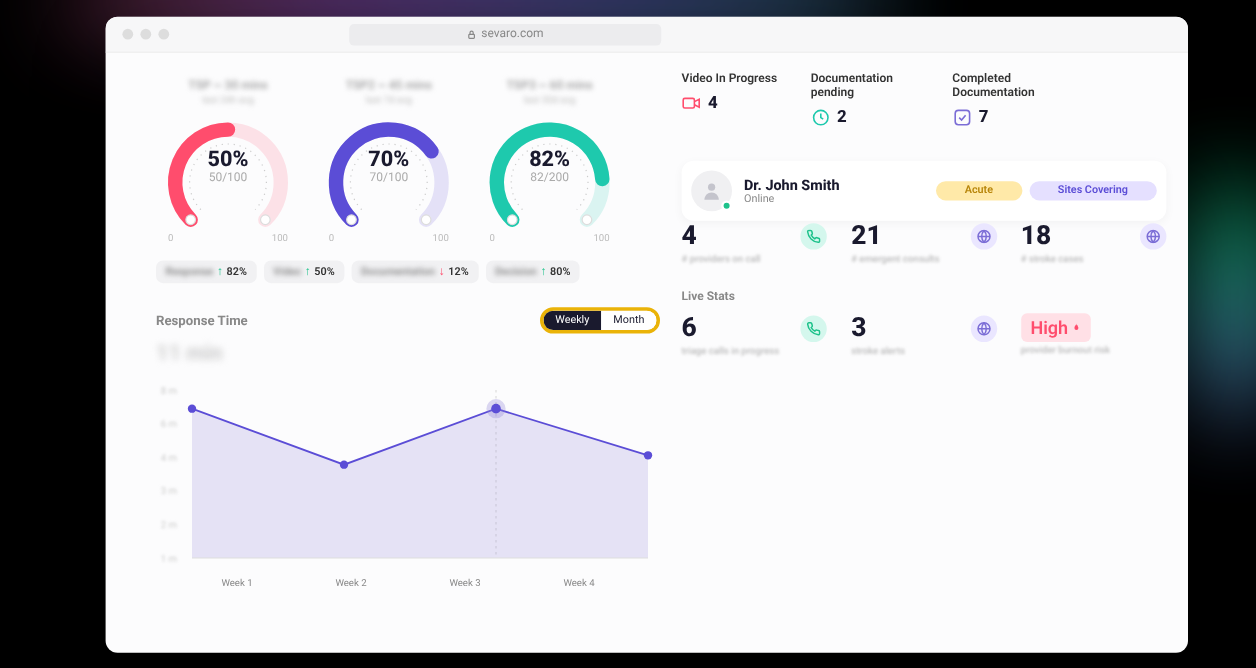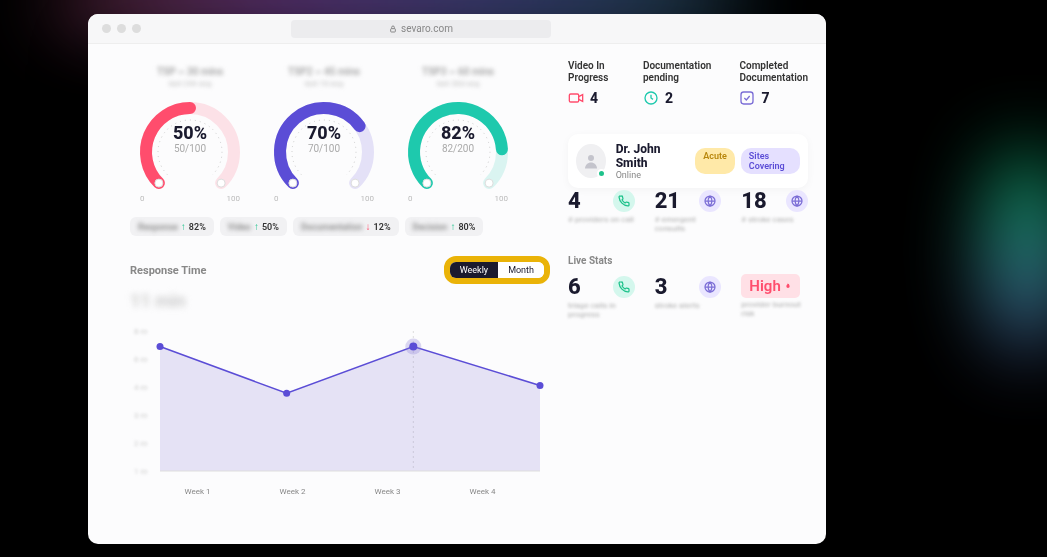--- a/index.html
+++ b/index.html
@@ -1,21 +1,21 @@
 <!DOCTYPE html>
 <html><head>
 <meta charset="utf-8">
 <style>
 * { margin: 0; padding: 0; box-sizing: border-box; }
 body { font-family: -apple-system, BlinkMacSystemFont, "Segoe UI", Roboto, sans-serif; background: #000; width: 1047px; height: 557px; overflow: hidden; position: relative; }
 .glow { position: absolute; filter: blur(40px); opacity: 0.7; z-index: 0; }
 .glow.top { top: -30px; left: 50px; width: 700px; height: 60px; background: linear-gradient(90deg, #ff6b9d, #c670ff, #7b8eff, #5bc0eb); border-radius: 50%; }
 .glow.right { top: 150px; right: -20px; width: 80px; height: 200px; background: linear-gradient(180deg, #00ff88, #7b8eff); border-radius: 50%; }
 .window {
-  position: absolute; top: 14px; left: 88px; width: 738px; height: 530px;
+  position: absolute; top: 14px; left: 88px; width: 902px; height: 530px;
   background: #fcfcfd; border-radius: 10px; overflow: hidden; z-index: 1;
   box-shadow: 0 20px 60px rgba(0,0,0,0.3);
 }
 .titlebar { height: 30px; display: flex; align-items: center; padding: 0 14px; gap: 150px; background: #f7f7f8; border-bottom: 1px solid #eee; }
 .traffic { display: flex; gap: 6px; }
 .traffic span { width: 9px; height: 9px; border-radius: 50%; background: #ddd; display: inline-block; }
 .urlbar { flex: 0 0 260px; height: 18px; background: #ececee; border-radius: 4px; display: flex; align-items: center; justify-content: center; font-size: 10px; color: #888; gap: 4px; }
 .content { display: flex; padding: 10px 18px; gap: 18px; }
 .left { flex: 0 0 420px; margin-left: 24px; }
 .right { flex: 1; padding-top: 6px; }
@@ -32,42 +32,42 @@
 
 .pills { display: flex; gap: 6px; margin-top: 14px; flex-wrap: wrap; }
 .pill { background: #f1f1f3; border-radius: 6px; padding: 4px 8px; font-size: 9px; display: flex; align-items: center; gap: 3px; }
 .pill .blur { filter: blur(2px); color: #888; font-weight: 600;}
 .arrow-up { color: #1ec28b; font-size: 10px; }
 .arrow-down { color: #ff4d6d; font-size: 10px; }
 .pill .pct { color: #333; font-weight: 600; }
 
 .chart-header { display: flex; justify-content: space-between; align-items: center; margin-top: 20px; }
 .chart-title { font-size: 11px; color: #888; font-weight: 700; }
-.toggle { display: flex; border: 6px solid #eab308; border-radius: 12px; overflow: hidden; }
+.toggle { display: flex; border: 3px solid #eab308; border-radius: 12px; overflow: hidden; }
 .toggle span { font-size: 9px; padding: 3px 10px; cursor: pointer; }
 .toggle .active { background: #1a1a2e; color: #fff; }
 .toggle .inactive { background: #fff; color: #1a1a2e; }
 .chart-big { font-size: 18px; color: #ccc; filter: blur(3px); margin-top: 6px; font-weight: 700;}
 .linechart { margin-top: 10px; }
 .xlabels { display: flex; justify-content: space-around; font-size: 8px; color: #888; margin-top: 2px; padding: 0 20px;}
 .ytick { font-size: 8px; fill: #ccc; filter: blur(1.5px); }
 
 .status-row { display: flex; gap: 28px; }
 .status-item .label { font-size: 10px; color: #333; font-weight: 600; line-height: 1.2; margin-bottom: 6px; max-width: 90px;}
 .status-item .val-row { display: flex; align-items: center; gap: 6px; }
 .status-item .val { font-size: 14px; font-weight: 800; color: #1a1a2e; }
 .icon-box { width: 16px; height: 16px; display: flex; align-items: center; justify-content: center; }
 
 .profile { display: flex; align-items: center; gap: 10px; margin-top: 28px; padding: 8px; background: #fff; border-radius: 10px; box-shadow: 0 2px 8px rgba(0,0,0,0.04);}
 .avatar-wrap { position: relative; width: 34px; height: 34px; background: #f0f0f2; border-radius: 50%; display: flex; align-items: center; justify-content: center;}
 .avatar-dot { position: absolute; bottom: 0; right: 0; width: 9px; height: 9px; background: #1ec28b; border: 2px solid #fff; border-radius: 50%; }
 .profile-name { font-size: 12px; font-weight: 800; color: #1a1a2e; }
 .profile-status { font-size: 9px; color: #888; }
 .badges { margin-left: auto; display: flex; gap: 6px; }
-.badge { font-size: 9px; padding: 3px 8px; border-radius: 10px; font-weight: 600;}
+.badge { font-size: 9px; padding: 3px 24px; border-radius: 10px; font-weight: 600;}
 .badge.acute { background: #ffe9a8; color: #b8860b; }
 .badge.sites { background: #e5e0ff; color: #5b4dd6; }
 
 .section-title { font-size: 10px; color: #888; font-weight: 700; margin-top: 22px; margin-bottom: 8px;}
 .stats-row { display: flex; gap: 20px; }
 .stat { flex: 1; }
 .stat-top { display: flex; align-items: center; justify-content: space-between; }
 .stat-val { font-size: 22px; font-weight: 800; color: #1a1a2e; }
 .stat-icon { width: 22px; height: 22px; border-radius: 50%; display: flex; align-items: center; justify-content: center; font-size: 11px;}
 .stat-icon.teal { background: #d4f7ed; color: #1ec28b; }

